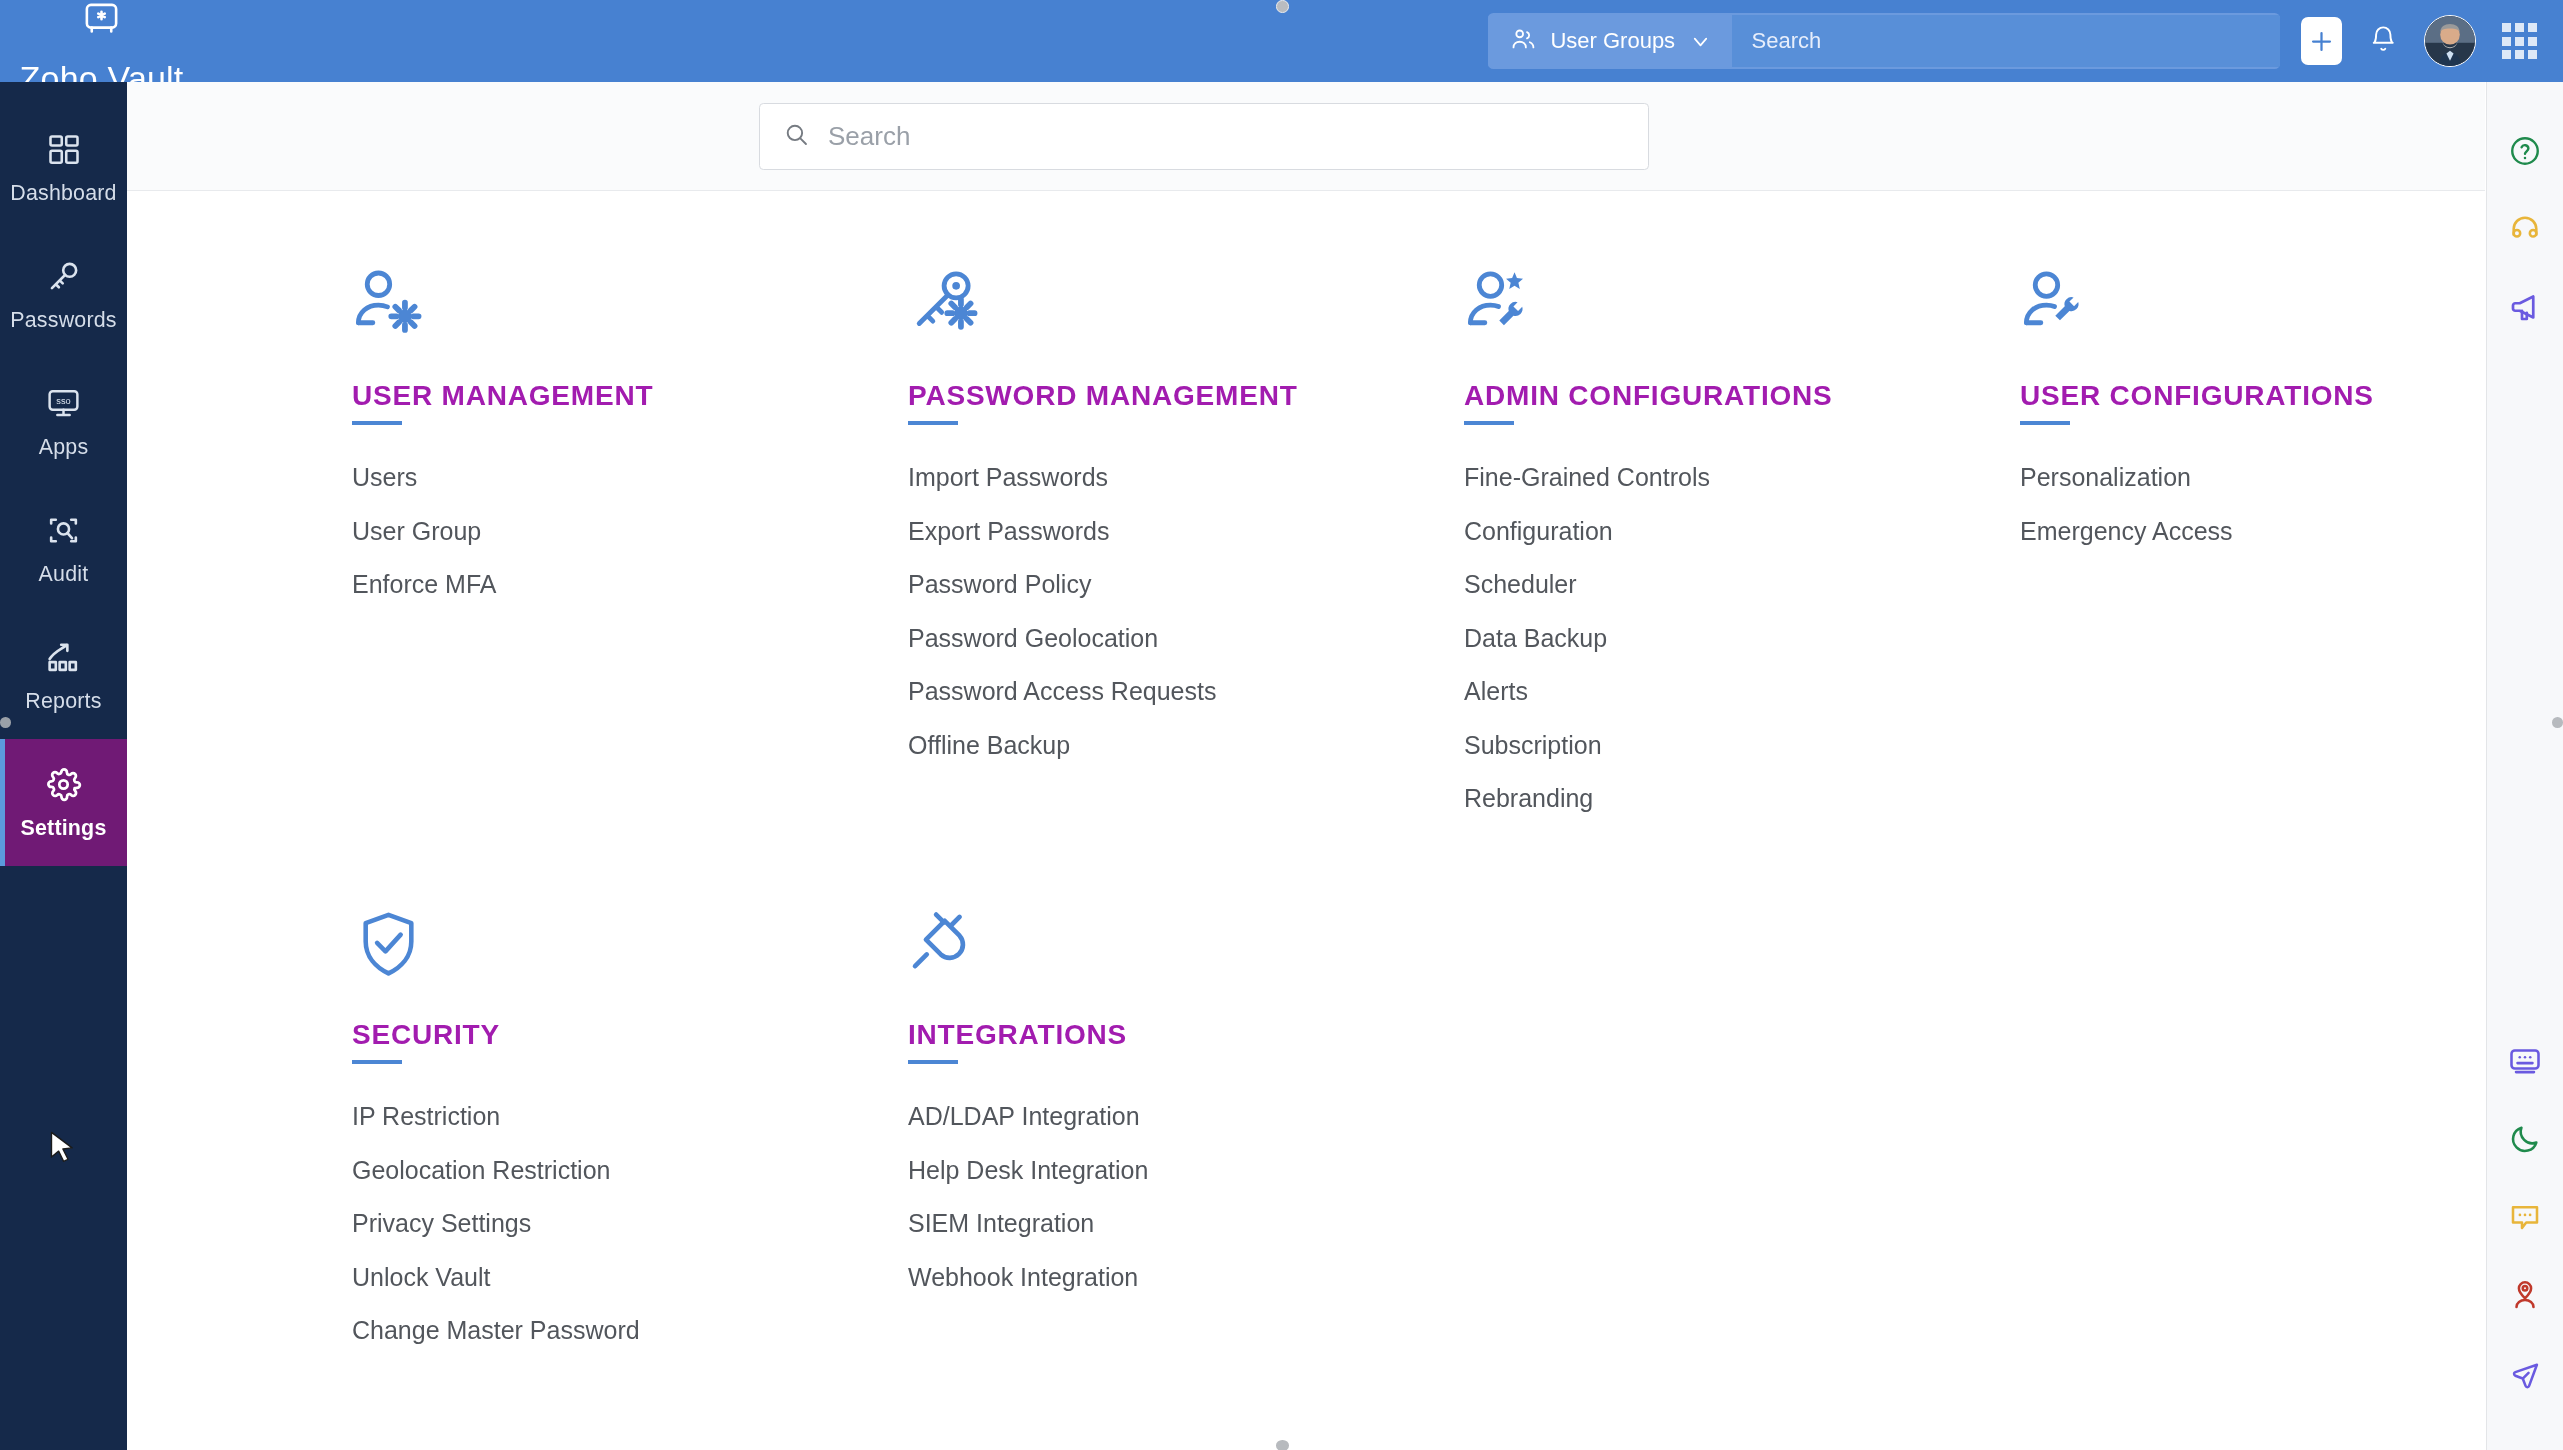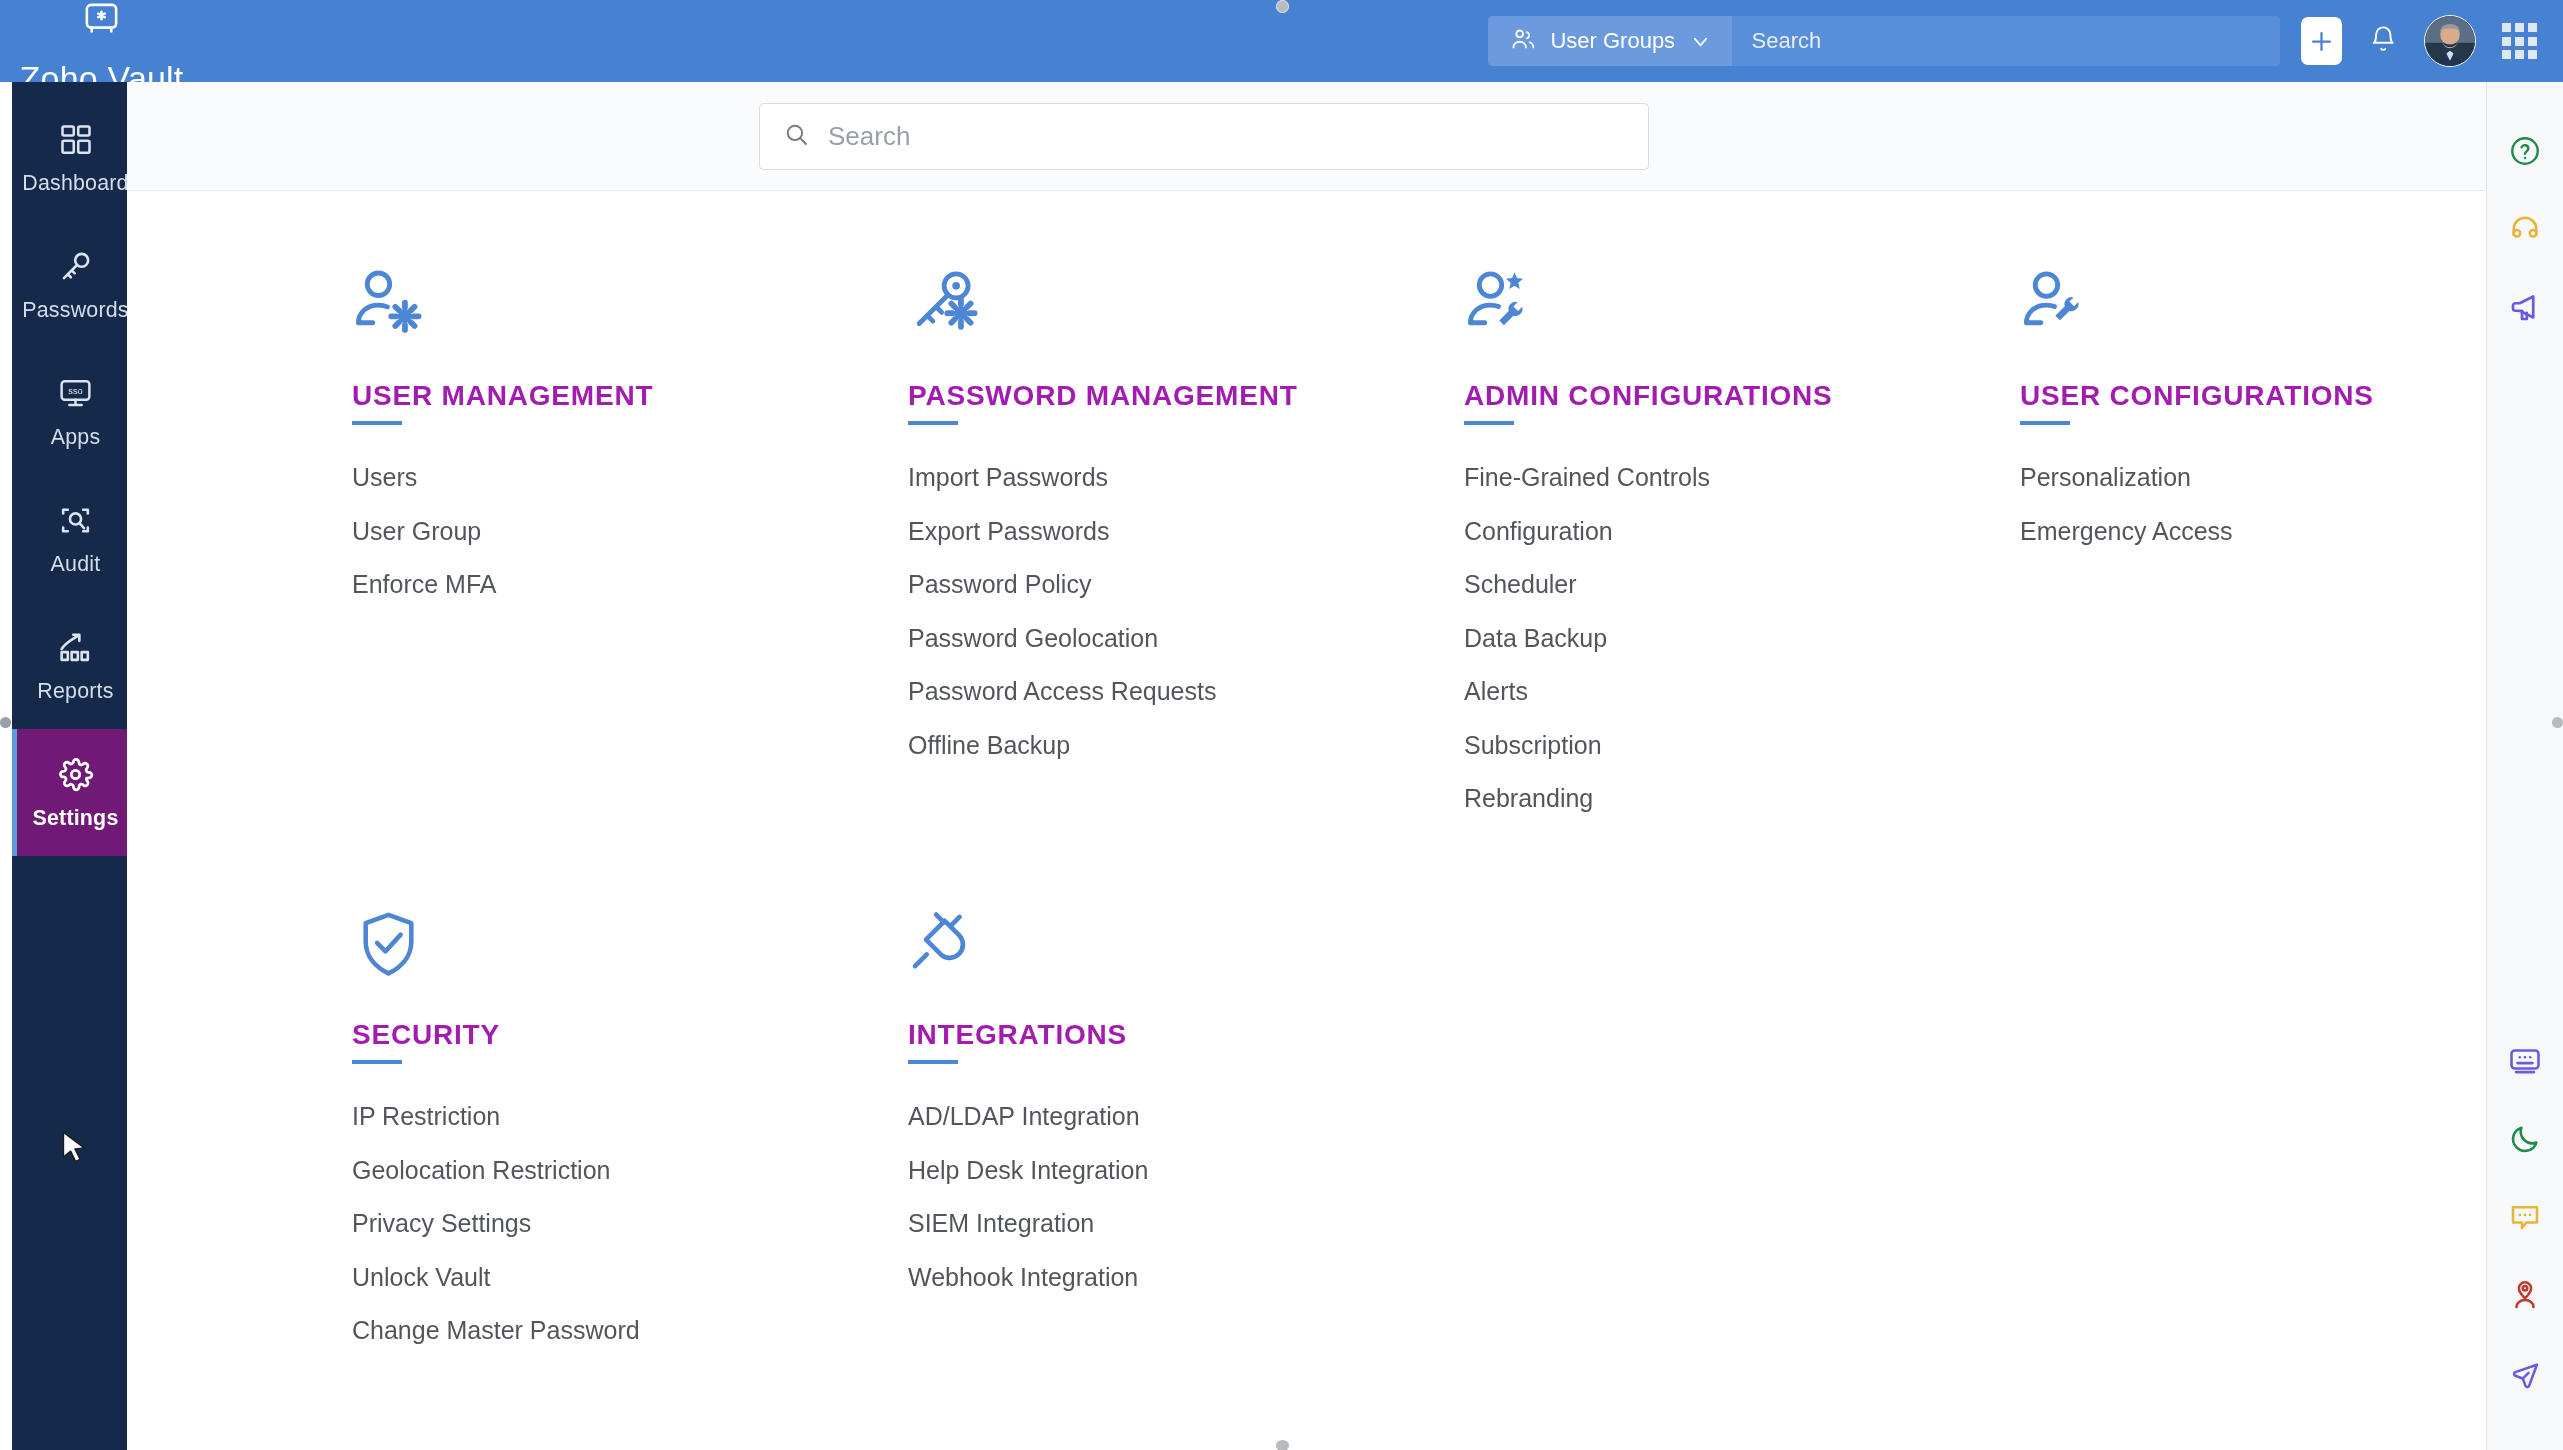--- a/index.html
+++ b/index.html
@@ -48,21 +48,21 @@
     letter-spacing: 0.2px;
     font-weight: 400;
     white-space: nowrap;
   }
 
   .topbar-spacer { flex: 1 1 auto; }
 
   .search-wrap {
     display: flex;
     align-items: center;
-    height: 50px;
+    height: 56px;
     width: 792px;
     background: #6b9ade;
     border-radius: 5.3px;
     overflow: hidden;
     margin-right: 21.4px;
   }
   .usergroup-select {
     display: flex;
     align-items: center;
     gap: 14.2px;
@@ -128,25 +128,25 @@
     justify-content: center;
     margin-right: 23px;
     cursor: pointer;
     flex: 0 0 auto;
   }
   .grid-btn i { background: #dde8f7; display: block; width:9px; height:9px; }
 
   
   .sidenav {
     position: absolute;
-    top: 82px; left: 12px;
+    top: 82px; left: 0;
     width: 127px;
     height: 1369px;
     background: #15294a;
-    padding-top: 12px;
+    padding-top: 22px;
   }
   .nav-item {
     position: relative;
     width: 127px;
     height: 127px;
     display: flex;
     flex-direction: column;
     align-items: center;
     justify-content: center;
     gap: 10.7px;

